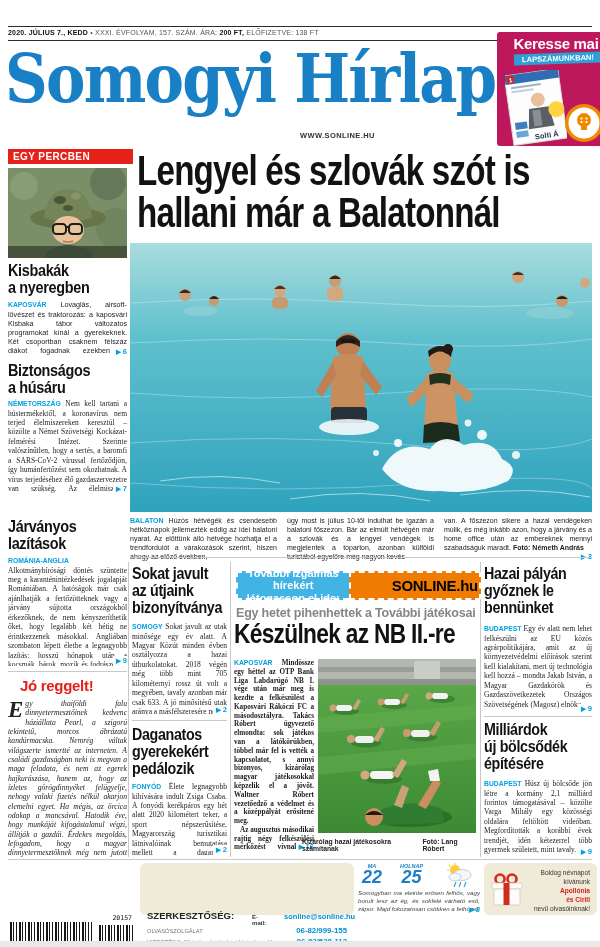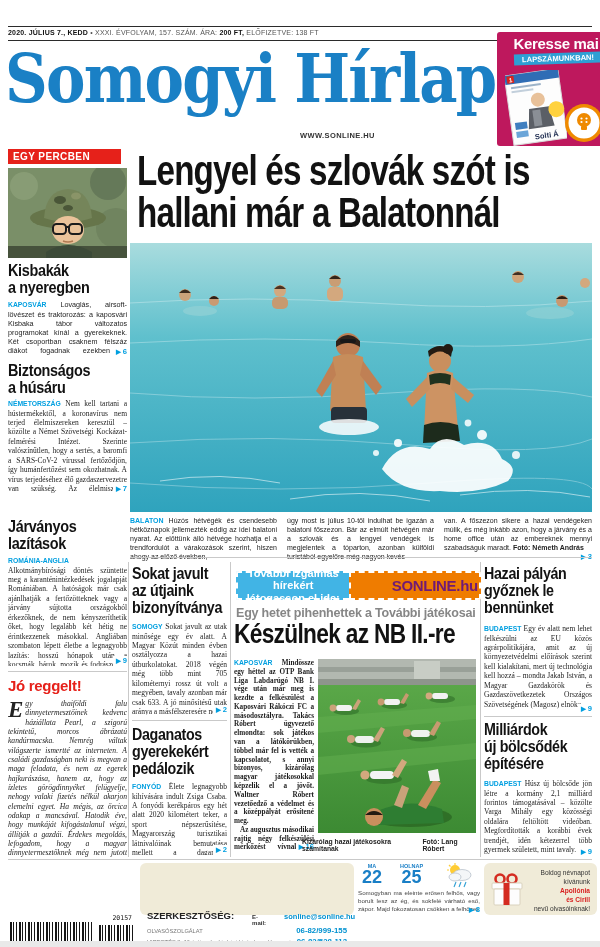--- a/index.html
+++ b/index.html
@@ -32,21 +32,21 @@
       line-height:1.23;color:#222;text-align:justify;}
   .dropcap{float:left;font-size:23px;line-height:.8;padding:2px 2px 0 0;font-weight:bold;}
   .capcol{font-size:7px;line-height:1.3;color:#222;text-align:justify;
       font-family:"Liberation Sans",sans-serif;}
   .kicker{color:#868686;font-weight:bold;font-size:12.5px;letter-spacing:-.2px;}
   .banner{display:flex;border-radius:3px;overflow:hidden;}
   .banner .bleft{background:#41b4e5;flex:1.25;display:flex;align-items:center;justify-content:center;
       color:#fff;font-weight:bold;font-size:11px;text-align:center;white-space:pre-line;
       border:2px dashed #fff;border-right:none;line-height:1.15;}
   .banner .bright{background:#ef7c00;flex:1;display:flex;align-items:center;justify-content:center;
-      color:#701a75;font-weight:bold;font-size:15px;border:2px dashed #fff;letter-spacing:-.3px;padding-left:40px;}
+      color:#000000;font-weight:bold;font-size:15px;border:2px dashed #fff;letter-spacing:-.3px;padding-left:40px;}
   .fcap{display:flex;justify-content:space-between;font-size:6.8px;font-weight:bold;color:#222;}
   .beige{background:#f0ebd8;border-radius:6px;}
   .edhead{font-size:9.5px;font-weight:bold;color:#222;}
   .edmail{color:#0091d0;font-weight:bold;font-size:7.5px;margin-top:44px;}
   .edrow{display:flex;align-items:baseline;line-height:1.35;}
   .edrow .lab{font-size:5.7px;color:#777;flex:1;padding-right:4px;}
   .edrow .ph{font-size:7.8px;color:#0091d0;font-weight:bold;}
   .wlab{font-size:5.5px;color:#1a7fc6;font-weight:bold;text-align:center;}
   .wtemp{font-size:18px;font-weight:bold;color:#1a7fc6;line-height:.95;text-align:center;}
   .wtext{font-size:6.2px;color:#444;line-height:1.28;text-align:justify;}
@@ -99,21 +99,21 @@
     <circle cx="20" cy="20" r="15.5" fill="#fff"></circle>
     <circle cx="20" cy="17" r="7" fill="#ef8a00"></circle>
     <rect x="17" y="23" width="6" height="4" rx="1" fill="#ef8a00"></rect>
     <circle cx="17.5" cy="15.5" r="1.1" fill="#fff"></circle>
     <circle cx="22.5" cy="15.5" r="1.1" fill="#fff"></circle>
     <circle cx="17.5" cy="19" r="1.1" fill="#fff"></circle>
     <circle cx="22.5" cy="19" r="1.1" fill="#fff"></circle>
   </svg>
 </div>
 
-<div class="abs redband" style="left:8px;top:149px;width:113px;height:15px;">EGY PERCBEN</div>
+<div class="abs redband" style="left:8px;top:149px;width:125px;height:15px;">EGY PERCBEN</div>
 
 <svg class="abs" style="left:8px;top:168px;" width="119" height="90" viewBox="0 0 119 90">
   <rect width="119" height="90" fill="#7a8f68"></rect>
   <circle cx="16" cy="18" r="14" fill="#93a87f" opacity=".55"></circle>
   <circle cx="100" cy="14" r="18" fill="#5d6f52" opacity=".7"></circle>
   <circle cx="108" cy="60" r="20" fill="#697d5a" opacity=".6"></circle>
   <rect x="0" y="78" width="119" height="12" fill="#46523c"></rect>
   <path d="M38 84 Q60 70 84 84 L84 90 L38 90 Z" fill="#3c4a38"></path>
   <ellipse cx="60" cy="50" rx="38" ry="11" fill="#66754a"></ellipse>
   <path d="M36 50 Q38 22 60 21 Q82 22 84 50 Q60 58 36 50Z" fill="#75855a"></path>
@@ -145,21 +145,21 @@
 
 <div class="abs cond" style="left:8px;top:518px;width:140px;font-size:17px;transform:scaleX(.85);">Járványos
 lazítások</div>
 <div class="bodybox serifbody" style="left:8px;top:556px;width:119px;height:110px;">
   <span class="tag">ROMÁNIA-ANGLIA</span>
   <span>Alkotmánybírósági döntés szüntette meg a karanténintézkedések jogalapját Romániában. A hatóságok már csak ajánlhatják a fertőzötteknek vagy a járvány sújtotta országokból érkezőknek, de nem kényszeríthetik őket, hogy legalább két hétig ne érintkezzenek másokkal. Angliában szombaton lépett életbe a legnagyobb lazítás: hosszú hónapok után a kocsmák, bárok, mozik és fodrászok is kinyithattak.</span>
   <span class="pg"><span class="arr"></span><span>9</span></span>
 </div>
 
 <div class="grule" style="left:8px;top:671px;width:119px;height:1px;"></div>
-<div class="abs morningtitle" style="left:8px;top:677px;">Jó reggelt!</div>
+<div class="abs morningtitle" style="left:20px;top:677px;">Jó reggelt!</div>
 <div class="bodybox morningbody" style="left:8px;top:699px;width:119px;height:158px;">
   <span class="dropcap">E</span><span>gy thaiföldi falu dinnyetermesztőinek kedvenc háziállata Pearl, a szigorú tekintetű, morcos ábrázatú kandúrmacska. Nemrég váltak világszerte ismertté az interneten. A családi gazdaságban neki is megvan a maga feladata, és nem az egerek hajkurászása, hanem az, hogy az ízletes görögdinnyéket felügyelje, nehogy valaki fizetés nélkül akarjon elemelni egyet. Ha mégis, az őrcica odakap a mancsával. Hatodik éve, hogy munkáját kifogástalanul végzi, állítják a gazdái. Érdekes megoldás, lefogadom, hogy a magyar dinnyetermesztőknek még nem jutott eszébe a macskafelügyelet, de szerintem ők azzal is elégedettek lennének, ha jó lenne az idei szezon.</span>
   
 </div>
 
 <div class="abs cond" style="left:137px;top:150px;width:578px;font-size:42px;transform:scaleX(.79);letter-spacing:-1px;">Lengyel és szlovák szót is
 hallani már a Balatonnál</div>
 
 <svg class="abs" style="left:130px;top:243px;" width="462" height="269" viewBox="0 0 462 269" preserveAspectRatio="none">
   <defs>
@@ -373,21 +373,21 @@
   <div class="edrow">
     <span class="lab">OLVASÓSZOLGÁLAT</span>
     <span class="ph">06-82/999-155</span>
   </div>
   <div class="edrow">
     <span class="lab">HIRDETÉS 8–16 óráig – ha hirdetni kíván lapunkban, ezt a számot hívja</span>
     <span class="ph">06-82/528-113</span>
   </div>
 </div>
 
-<div class="abs" style="left:358px;top:863px;width:122px;height:52px;">
+<div class="abs" style="left:358px;top:863px;width:122px;height:52px;font-style:italic;">
   <div class="abs" style="left:4px;top:0;">
     <div class="wlab">MA</div>
     <div class="wtemp">22</div>
   </div>
   <div class="abs" style="left:42px;top:0;">
     <div class="wlab">HOLNAP</div>
     <div class="wtemp">25</div>
   </div>
   <svg class="abs" style="left:86px;top:0;" width="32" height="26" viewBox="0 0 32 26">
     <circle cx="11" cy="7" r="5" fill="#ffcc33"></circle>

